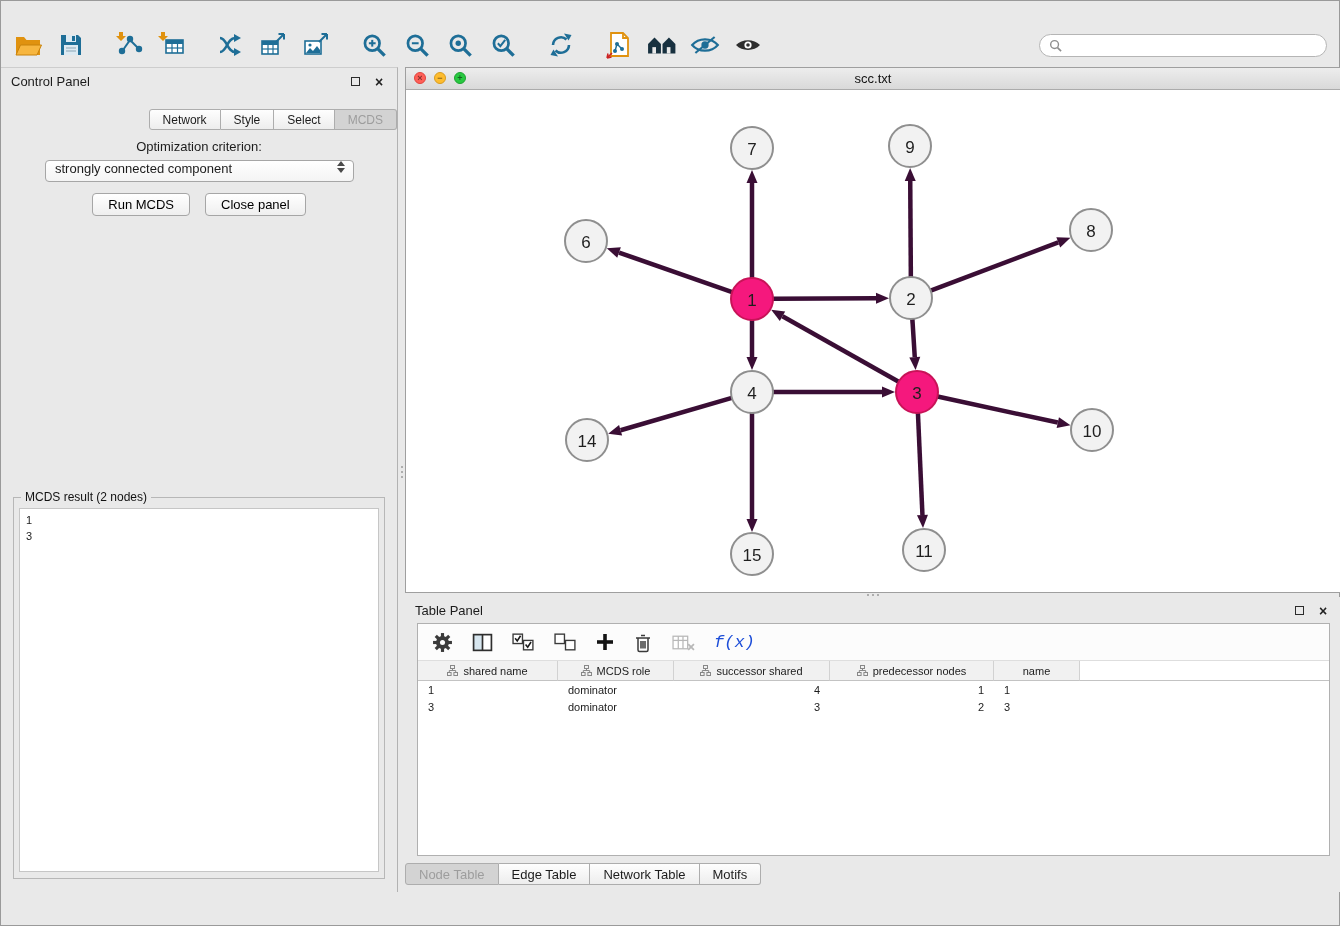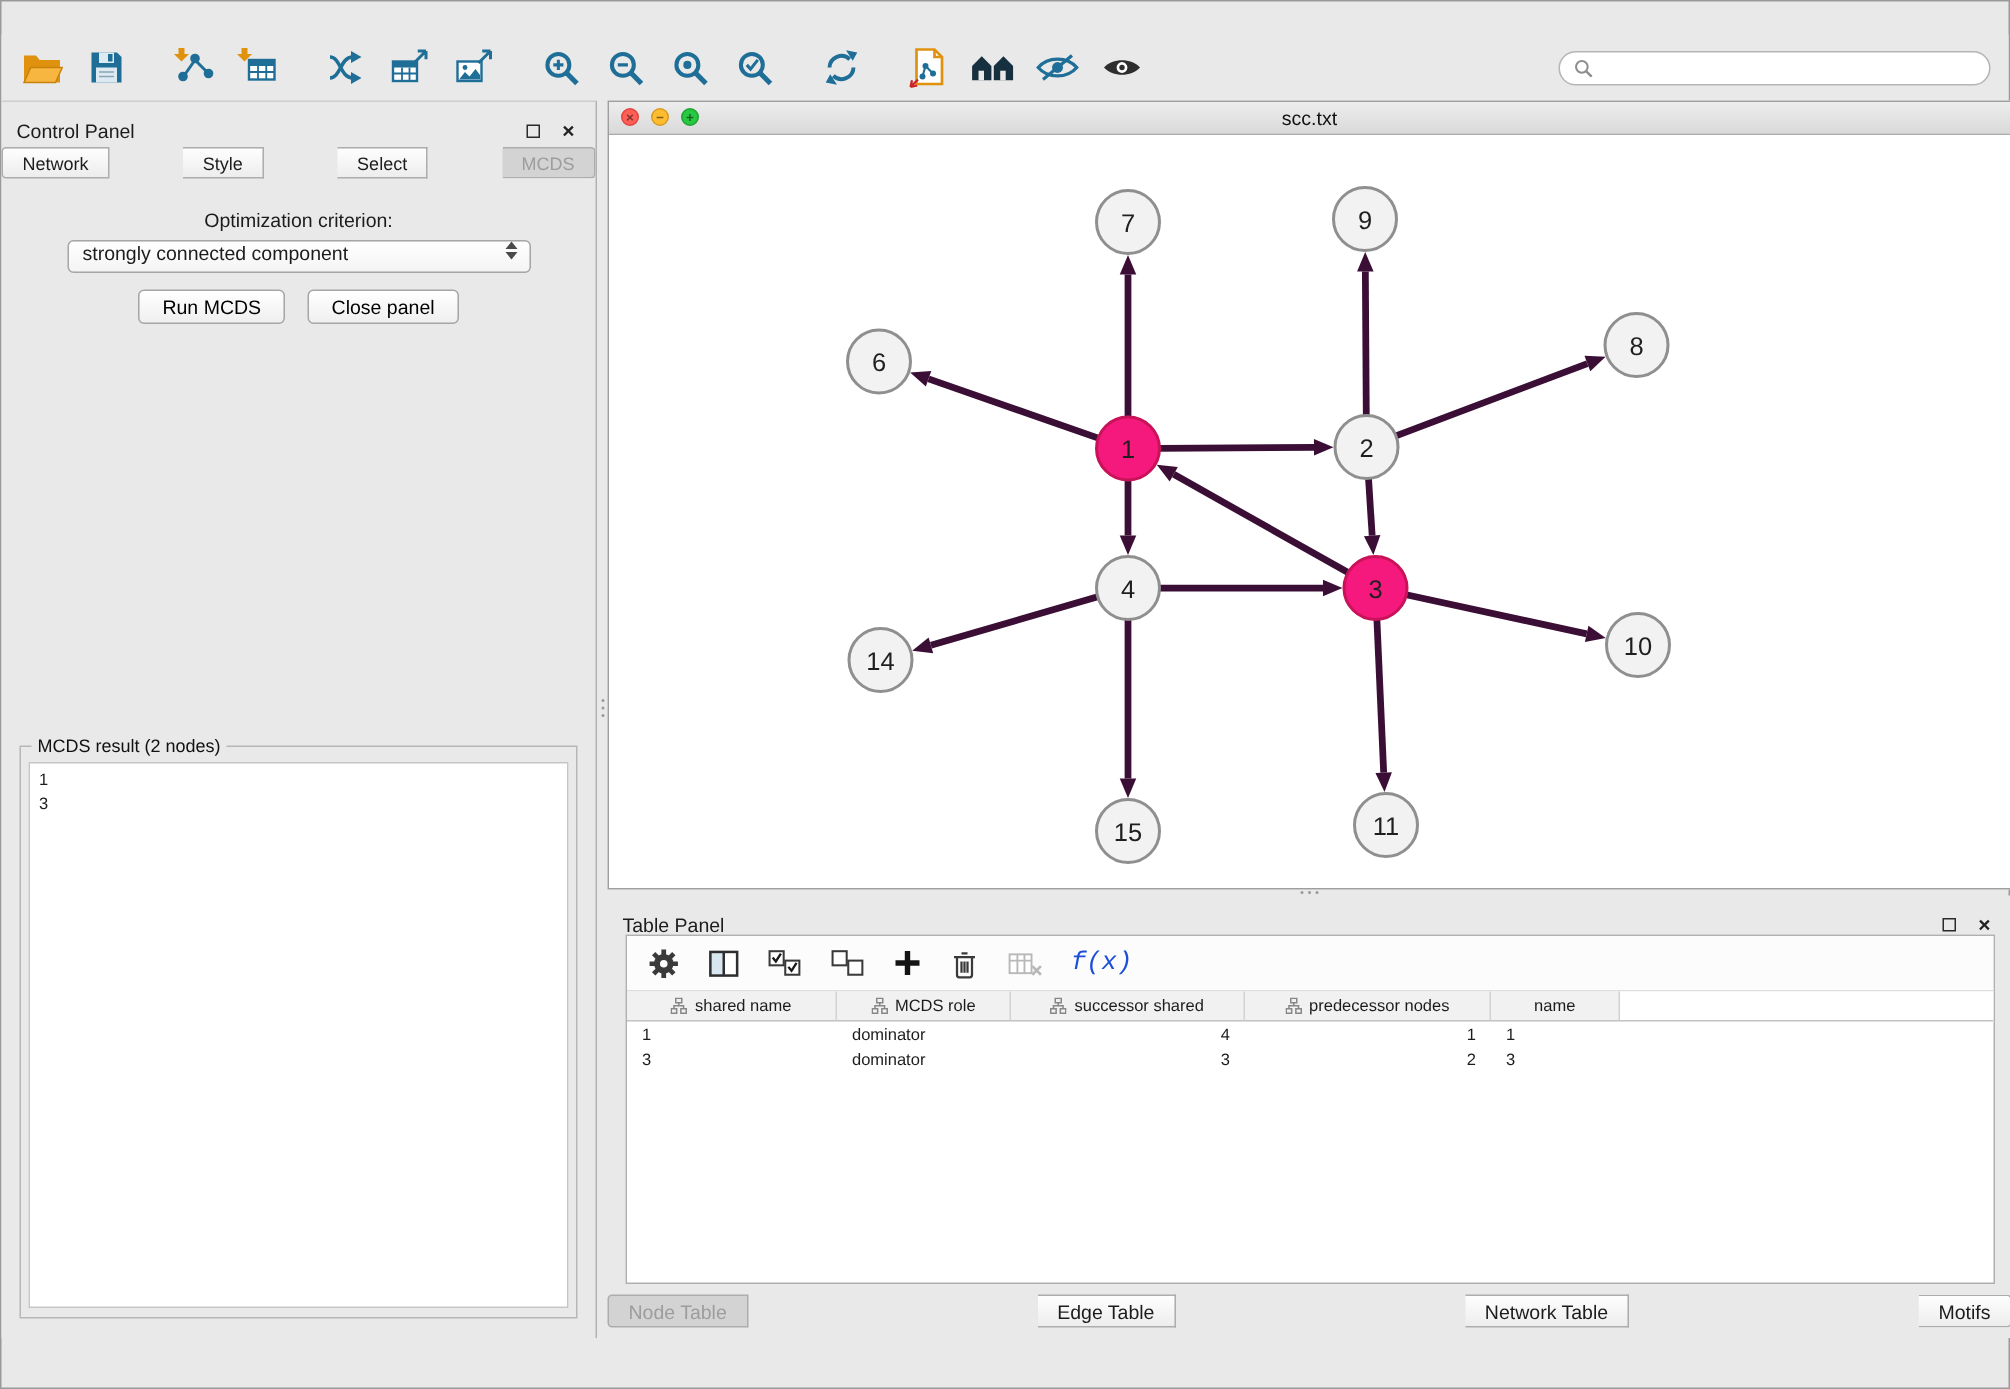--- a/index.html
+++ b/index.html
@@ -12,25 +12,25 @@
 
   
   .toolbar{position:absolute;left:0;top:22px;right:0;height:44px;display:flex;align-items:center;padding:0 12px;background:#e9e9e9}
   .grp{display:flex;align-items:center;gap:13px;margin-right:28px}
   .tbicon{width:30px;height:30px;display:flex;align-items:center;justify-content:center;cursor:default}
   .search{margin-left:auto;width:288px;height:23px;border:1px solid #b5b5b5;border-radius:12px;background:#fff;display:flex;align-items:center;padding:0 9px;gap:5px}
   .search input{border:none;outline:none;flex:1;font-size:12px;background:transparent;font-family:inherit}
 
   
   .cpanel{position:absolute;left:0;top:66px;width:397px;bottom:33px;background:#e9e9e9;border-right:1px solid #b2b2b2;border-top:1px solid #cdcdcd}
-  .phead{height:27px;display:flex;align-items:flex-end;padding:0 10px;font-size:13px}
+  .phead{height:27px;display:flex;align-items:center;padding:0 10px;font-size:13px}
   .phead .sp{flex:1}
   .winbtn{width:16px;height:16px;display:flex;align-items:center;justify-content:center;margin-left:8px;font-size:14px;font-weight:bold;color:#222}
   .floatglyph{width:9px;height:9px;border:1.5px solid #2b2b2b;display:inline-block}
-  .cp-tabs{display:flex;justify-content:space-between;margin-top:3px}
+  .cp-tabs{display:flex;justify-content:flex-end;margin-top:14px}
   .tabbtn{height:21px;padding:0 13px;font-size:12px;border:1px solid #adadad;border-left:none;background:linear-gradient(#fefefe,#ededed);color:#1c1c1c;font-family:inherit;cursor:default}
   .tabbtn:first-child{border-left:1px solid #adadad;border-radius:3px 0 0 3px}
   .tabbtn:last-child{border-radius:0 3px 3px 0}
   .tabbtn.active{background:#d3d3d3;color:#9d9d9d}
   .optlabel{position:absolute;left:0;right:0;top:71px;text-align:center;font-size:13px}
   .combo{position:absolute;left:44px;top:92px;width:309px;height:22px;border:1px solid #a6a6a6;border-radius:4px;background:linear-gradient(#fff,#f4f4f4);display:flex;align-items:flex-start;font-size:13px;padding:0 6px 0 9px}
   .combo .cval{flex:1}
   .stepper{display:flex;flex-direction:column;gap:2px;align-items:center;width:12px}
   .tri-up{width:0;height:0;border-left:4px solid transparent;border-right:4px solid transparent;border-bottom:5px solid #4a4a4a}
   .tri-dn{width:0;height:0;border-left:4px solid transparent;border-right:4px solid transparent;border-top:5px solid #4a4a4a}
@@ -61,21 +61,21 @@
   .tp-box{position:absolute;left:12px;right:11px;top:26px;bottom:36px;background:#fff;border:1px solid #b0b0b0;overflow:hidden}
   .tp-toolbar{height:37px;border-bottom:1px solid #dedede;display:flex;align-items:center;gap:19px;padding:0 14px;background:#fcfcfc}
   .tpi{display:flex;align-items:center;justify-content:center;height:24px}
   .fx{font-family:Liberation Mono, monospace;font-style:italic;font-size:17px;color:#1d4ed8}
   .tp-header{display:flex;height:20px;font-size:11px;background:#f1f1f1;color:#1c1c1c}
   .tp-hcell{display:flex;align-items:center;justify-content:center;gap:5px;border-right:1px solid #d2d2d2;border-bottom:1px solid #c3c3c3}
   .tp-hfill{flex:1;border-bottom:1px solid #c3c3c3;background:#fff}
   .tp-row{display:flex;height:17px;font-size:11px;align-items:center}
   .tp-cell{overflow:hidden;white-space:nowrap;padding:0 10px}
   .ar{text-align:right}
-  .tp-tabs{position:absolute;bottom:7px;left:0;right:0;display:flex;justify-content:space-between}
+  .tp-tabs{position:absolute;bottom:7px;left:0;right:0;display:flex;justify-content:flex-start}
   .tp-tabs .tabbtn{height:22px;font-size:13px}
 
   
   .statusbar{position:absolute;left:0;right:0;bottom:0;height:33px;border-top:1px solid #c2c2c2;background:#e9e9e9;display:flex;align-items:center;padding:0 9px}
   .sb-left{width:26px;height:22px;border:1px solid #adadad;border-radius:4px;background:linear-gradient(#fff,#ededed);display:flex;align-items:center;justify-content:center}
   .memory{margin-left:auto;height:22px;border:1px solid #adadad;border-radius:4px;background:linear-gradient(#fff,#ededed);display:flex;align-items:center;gap:6px;padding:0 10px;font-size:12px}
   .memdot{width:10px;height:10px;border-radius:50%;background:#2fbe34;border:1px solid #1f9226}
 </style>
 </head>
 <body>

